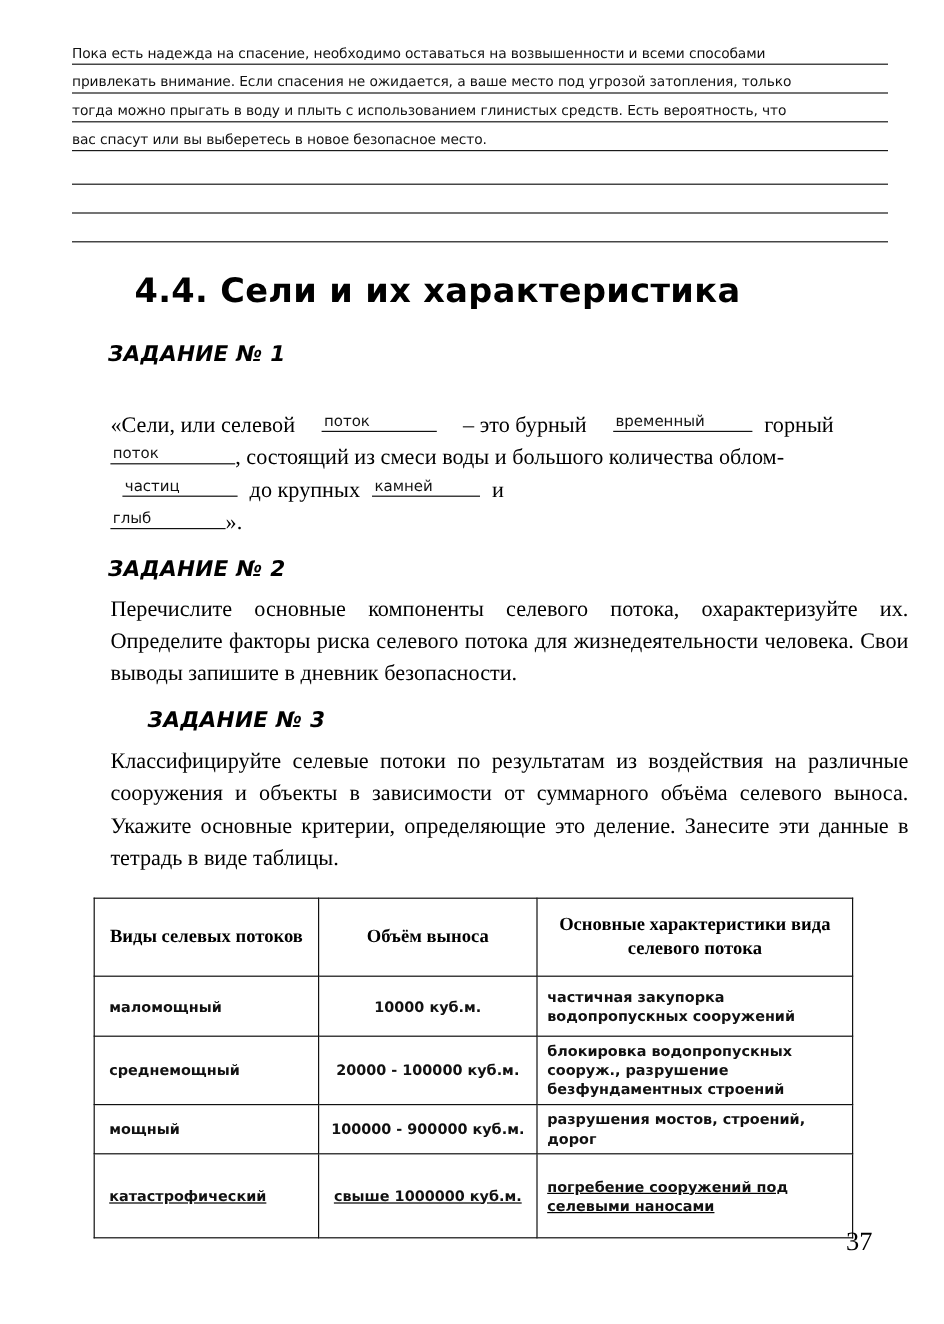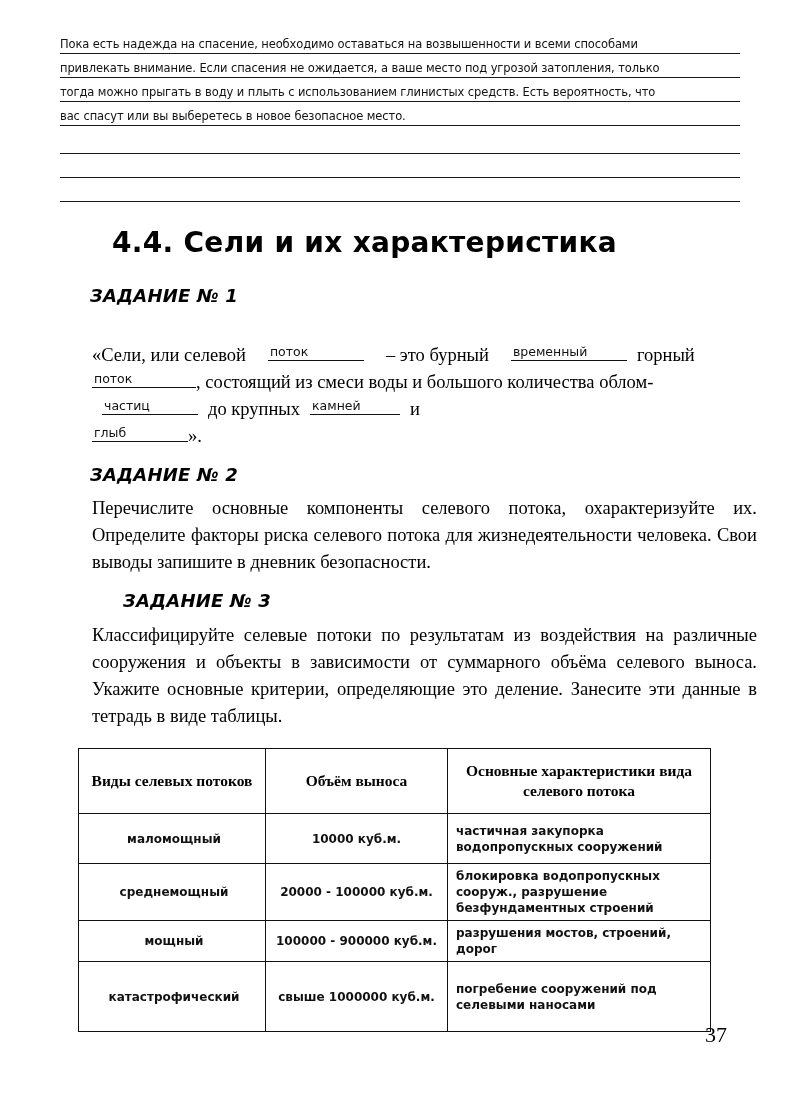--- a/index.html
+++ b/index.html
@@ -153,39 +153,39 @@
     text-align: center;
     line-height: 20px;
     height: 56px;
   }
   .tbl td.c1, .tbl td.c2 {
     font-family: "DejaVu Sans", sans-serif;
     font-weight: 600;
     font-size: 12px;
     color: #111;
   }
-  .tbl td.c1 { text-align: center; padding-left: 12px; }
+  .tbl td.c1 { text-align: left; padding-left: 12px; }
   .tbl td.c2 { text-align: center; }
   .tbl td.c3 {
     font-family: "DejaVu Sans", sans-serif;
     font-weight: 600;
     font-size: 12px;
     color: #111;
     line-height: 16px;
     text-align: left;
     padding-left: 8px;
   }
   .col1 { width: 187px; }
   .col2 { width: 182px; }
   .col3 { width: 263px; }
 
   .r1 { height: 50px; }
   .r2 { height: 52px; }
   .r3 { height: 40px; }
-  .r4 { height: 70px; }
+  .r4 { height: 70px; text-decoration: underline; }
 
   
   .page-num {
     position: absolute;
     right: 60px;
     top: 1022px;
     font-family: "Liberation Serif", serif;
     font-size: 22px;
   }
 </style>

